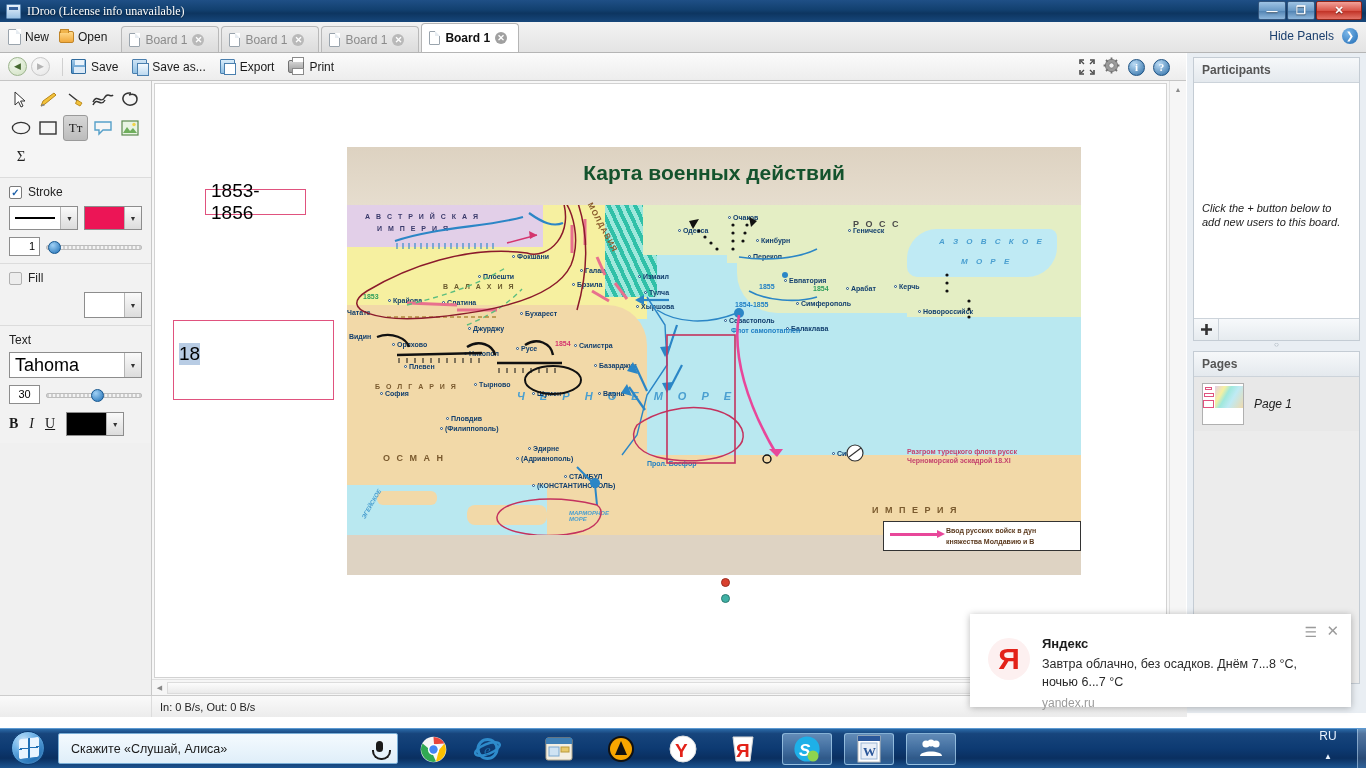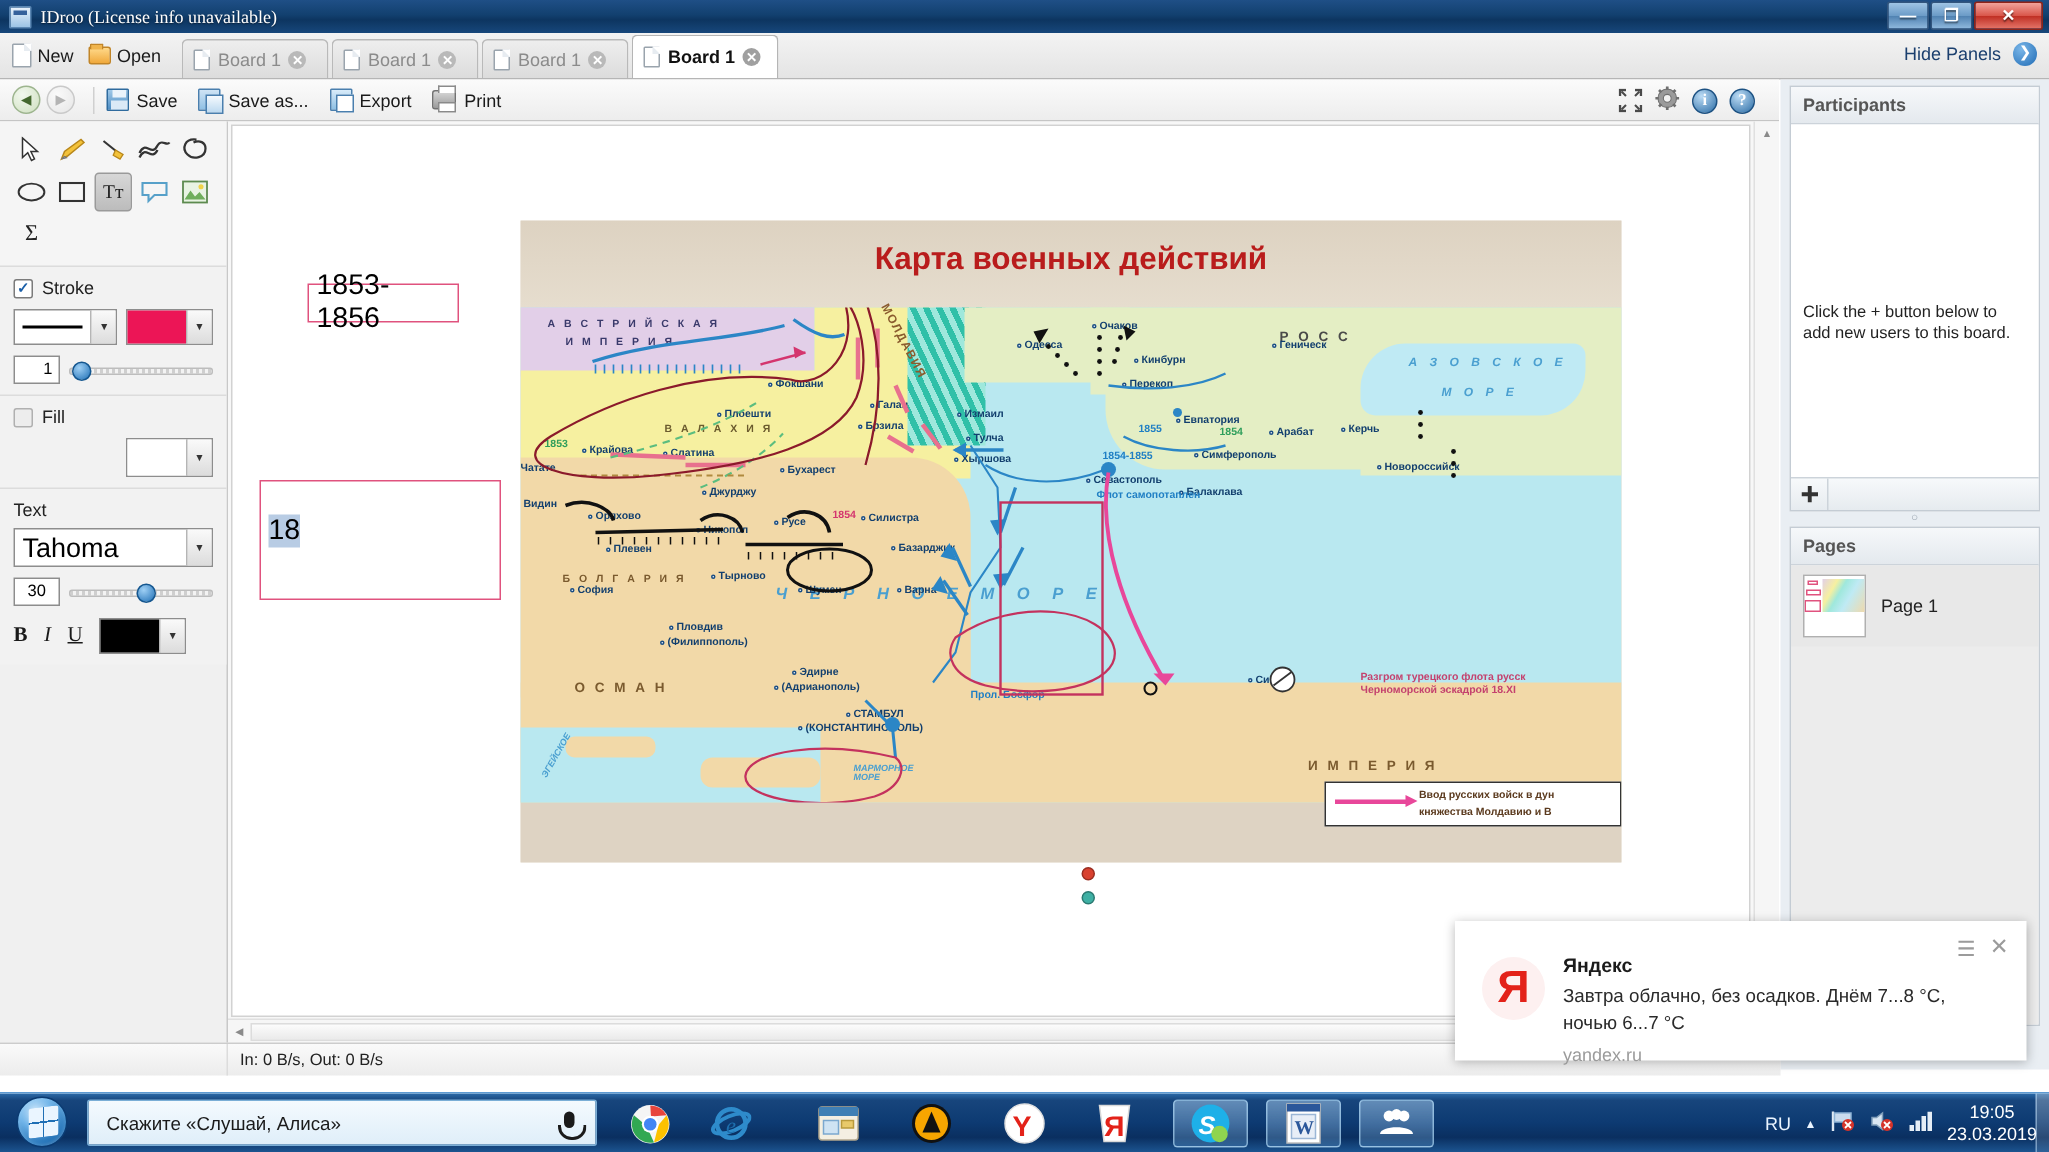--- a/index.html
+++ b/index.html
@@ -164,41 +164,41 @@
   .hscroll .thumb{flex:1;height:12px;background:linear-gradient(180deg,#fcfcfc,#eaeaea);border:1px solid #dcdcdc;margin-right:3px;}
   
   .tbox{position:absolute;border:1px solid #e0527e;background:#fff;
     display:flex;align-items:center;padding:0 5px;color:#000;}
   
   .map{position:absolute;left:192px;top:63px;width:734px;height:428px;
     background:#e4dacb; overflow:hidden;}
   .map-topband{position:absolute;left:0;top:0;width:100%;height:58px;
     background:linear-gradient(180deg,#ddd2c1,#e6ddce);}
   .map-title{position:absolute;left:0;top:14px;width:100%;text-align:center;
-    font-size:21px;font-weight:bold;color:#b91c1c;font-family:"Liberation Sans",sans-serif;}
+    font-size:21px;font-weight:bold;color:#14532d;font-family:"Liberation Sans",sans-serif;}
   .map-body{position:absolute;left:0;top:58px;width:100%;height:330px;background:#b9e8f0;}
   .map-botband{position:absolute;left:0;bottom:0;width:100%;height:40px;background:#ded3c3;}
   .land{position:absolute;}
   .lbl{position:absolute;font-size:7px;color:#123f6e;font-weight:bold;white-space:nowrap;}
   .lbl.sp{letter-spacing:2px;color:#3a3a6b;}
   .lbl.sea{color:#4a9fd0;letter-spacing:3px;font-style:italic;font-size:9px;font-weight:bold;}
   .dot{position:absolute;width:3px;height:3px;border-radius:50%;background:#fff;border:1px solid #1b4e84;}
   .legendbox{position:absolute;left:536px;bottom:24px;width:198px;height:30px;
     background:#fff;border:1px solid #333;}
   .legend-arrow{position:absolute;left:6px;top:11px;width:48px;height:3px;background:#e8479a;}
   .legend-arrow:after{content:"";position:absolute;right:-7px;top:-3px;border-width:4.5px 0 4.5px 8px;border-style:solid;border-color:transparent #e8479a;}
   .legend-txt{position:absolute;left:62px;top:3px;font-size:7px;color:#5b3a1e;font-weight:bold;line-height:11px;}
   .selhandle{position:absolute;width:9px;height:9px;border-radius:50%;}
   
   .rightpanel{position:absolute;left:1187px;top:53px;width:179px;height:660px;background:#e9eef3;}
   .panelbox{margin:4px 6px 0 6px;border:1px solid #c4ccd4;background:#fff;}
   .panelhdr{height:25px;background:linear-gradient(180deg,#f6f8fa,#e4e9ee);
     border-bottom:1px solid #ccd3da;display:flex;align-items:center;padding-left:8px;
     font-size:12px;font-weight:bold;color:#555;}
-  .panelbody{background:#fff;position:relative;}
+  .panelbody{background:#fff;position:relative;font-style:italic;}
   .p-hint{position:absolute;left:8px;top:118px;right:8px;font-size:11px;color:#222;line-height:14px;}
   .panelfoot{height:22px;background:linear-gradient(180deg,#f7f9fb,#e6ebef);
     border-top:1px solid #ccd3da;display:flex;align-items:center;}
   .plusbtn{width:25px;height:21px;border-right:1px solid #ccd3da;
     display:flex;align-items:center;justify-content:center;font-size:14px;font-weight:bold;color:#333;}
   .gripdot{width:100%;text-align:center;font-size:8px;color:#9aa5b0;line-height:8px;}
   .pagerow{display:flex;align-items:center;gap:10px;padding:6px 8px;background:#e8e8e8;}
   .pagethumb{width:42px;height:42px;border:1px solid #b0b0b0;background:#fff;overflow:hidden;position:relative;}
   .pagelabel{font-size:12px;color:#222;}
   
@@ -236,21 +236,21 @@
   .alice{position:absolute;left:58px;top:4px;width:340px;height:31px;
     background:linear-gradient(180deg,#f4fafe,#dfeef9);border:1px solid #7aaed6;border-radius:2px;
     display:flex;align-items:center;}
   .alice-txt{margin-left:12px;font-size:12.5px;color:#1a1a1a;}
   .mic{position:absolute;right:14px;top:7px;width:7px;height:11px;border-radius:4px;background:#1a1a1a;}
   .mic:after{content:"";position:absolute;left:-4px;top:9px;width:15px;height:8px;
     border:2px solid #1a1a1a;border-top:none;border-radius:0 0 9px 9px;}
   .tbapp{position:absolute;top:4px;width:50px;height:32px;display:flex;align-items:center;justify-content:center;}
   .tbapp.pinned{background:linear-gradient(180deg,rgba(190,225,255,.45),rgba(120,180,230,.25));
     border:1px solid rgba(190,230,255,.6);border-radius:3px;}
-  .tray{position:absolute;right:8px;top:0;height:40px;display:flex;align-items:center;gap:9px;}
+  .tray{position:absolute;right:8px;top:0;height:40px;display:flex;align-items:center;gap:9px;flex-direction:column;}
   .tray-txt{color:#eaf4ff;font-size:12px;}
   .clock{color:#fff;font-size:12px;text-align:center;line-height:15px;}
   .showdesk{position:absolute;right:0;top:0;width:9px;height:40px;
     background:linear-gradient(180deg,rgba(255,255,255,.28),rgba(255,255,255,.08));
     border-left:1px solid rgba(200,230,255,.5);}
 </style>
 </head>
 <body>
 
 <div class="titlebar">

